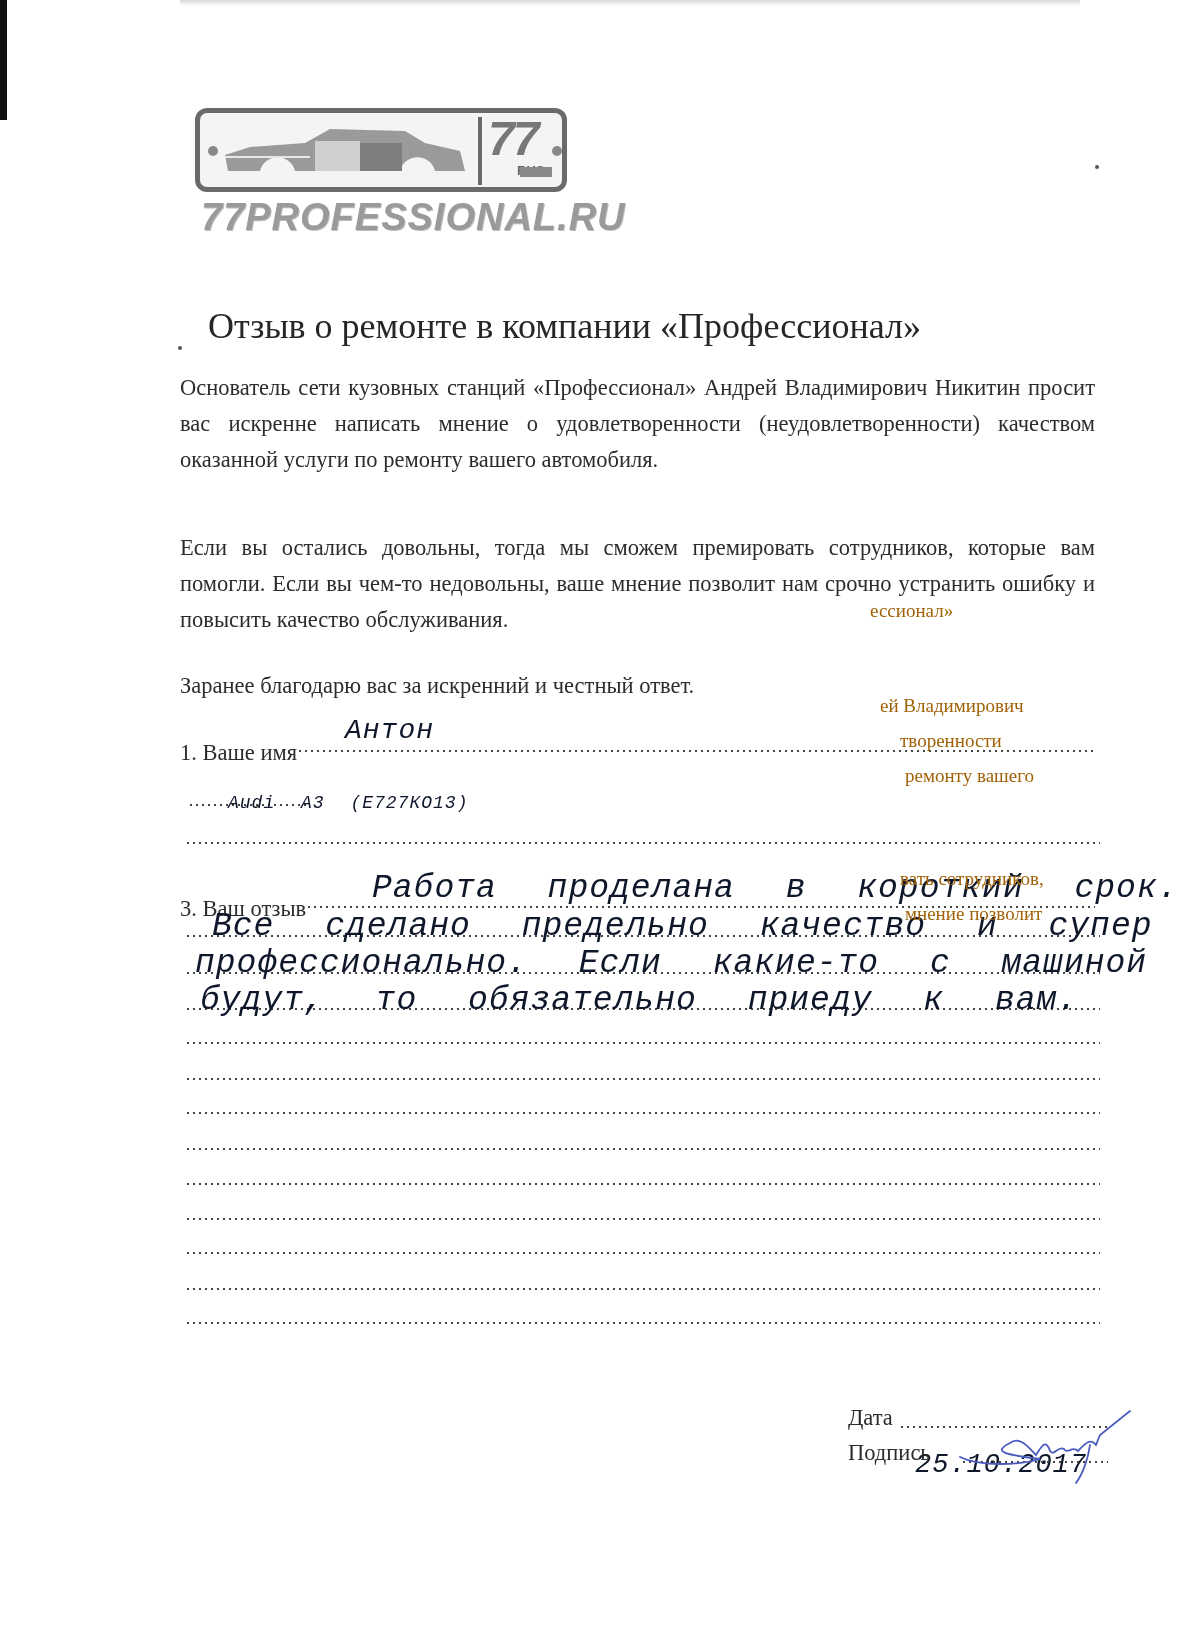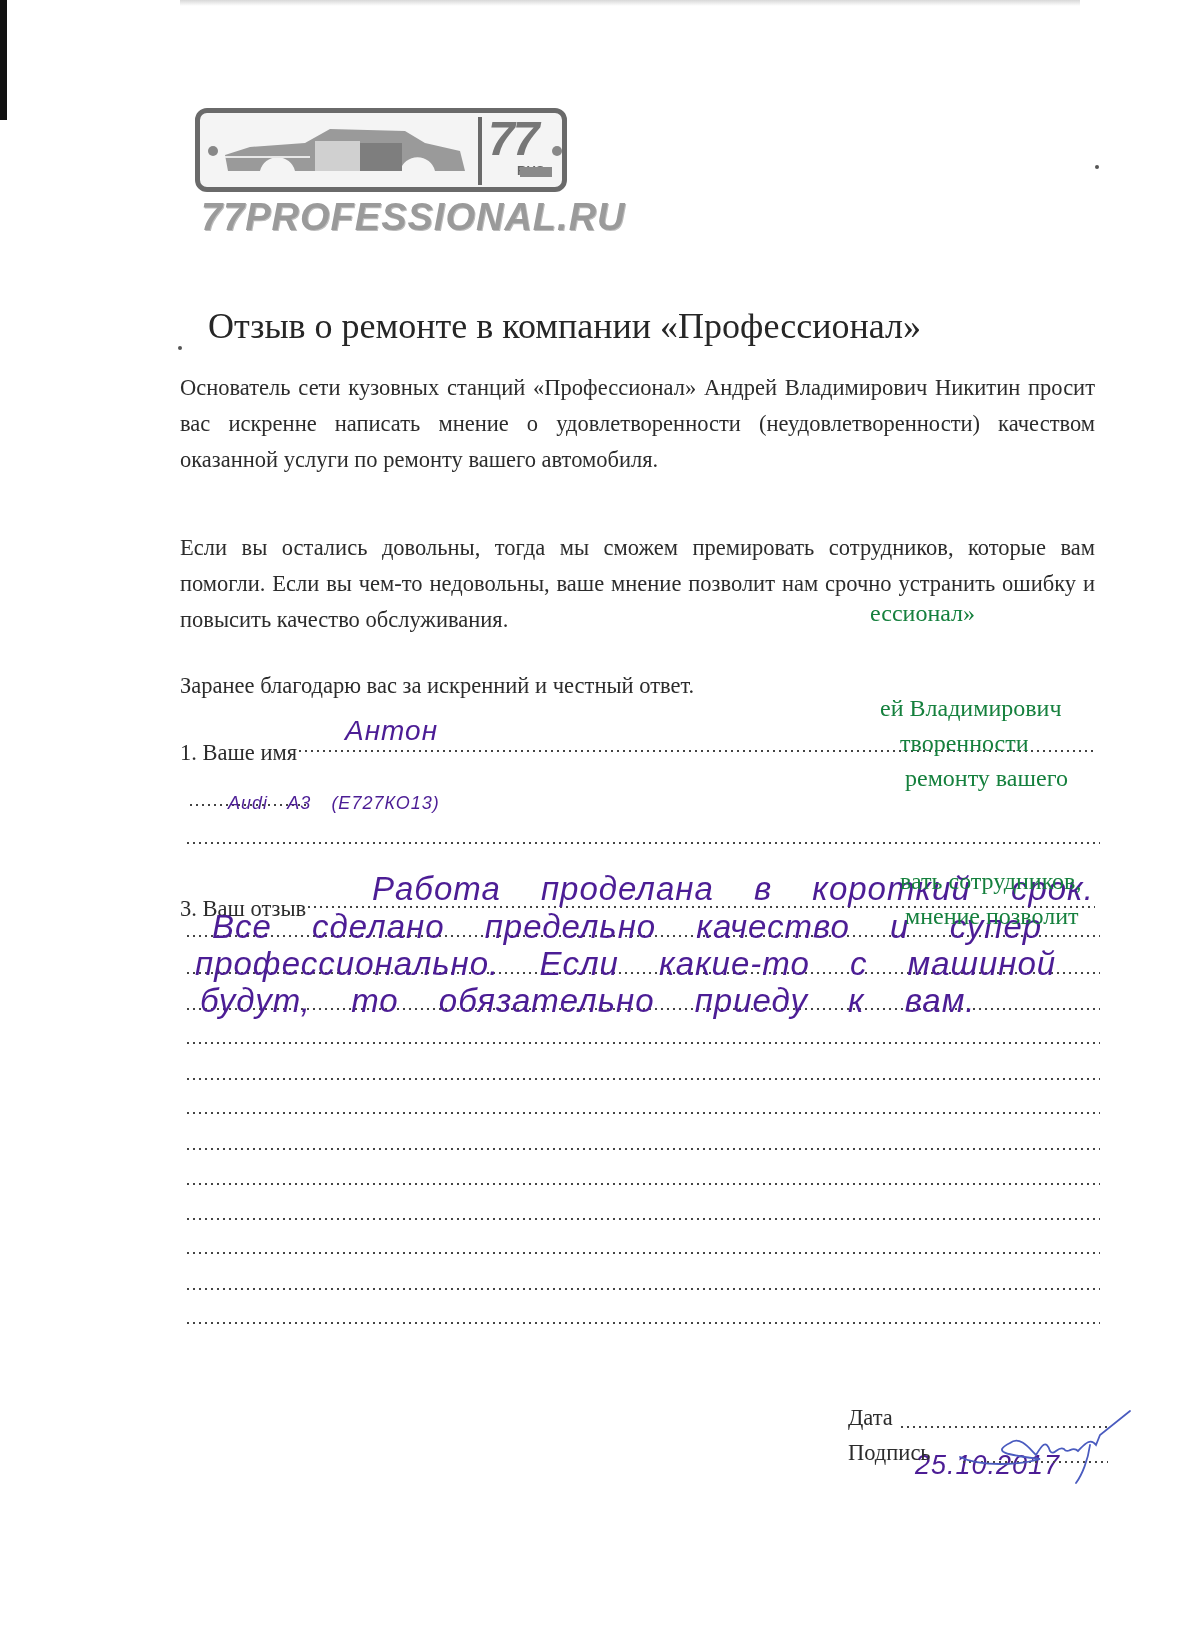--- a/index.html
+++ b/index.html
@@ -4,21 +4,21 @@
   <style>
     html, body { margin: 0; padding: 0; }
     body {
       width: 1200px; height: 1650px; position: relative; overflow: hidden;
       background: #ffffff;
       font-family: "Liberation Serif", "DejaVu Serif", serif;
       color: #2a2a2a;
     }
     .scan-edge-left { position: absolute; left: 0; top: 0; width: 7px; height: 120px; background: #111; }
     .scan-edge-top { position: absolute; left: 180px; top: 0; width: 900px; height: 6px; background: linear-gradient(#d8d8d8, #ffffff); }
-    .bleed { position: absolute; color: #15803d; font-size: 24px; white-space: nowrap; }
+    .bleed { position: absolute; color: #a16207; font-size: 19px; white-space: nowrap; }
 
     
     .logo { position: absolute; left: 195px; top: 108px; width: 380px; height: 135px; }
     .plate {
       position: absolute; left: 0; top: 0; width: 372px; height: 84px;
       border: 5px solid #6a6a6a; border-radius: 12px; box-sizing: border-box; background: #f4f4f4;
     }
     .plate-divider { position: absolute; left: 278px; top: 4px; width: 4px; height: 68px; background: #6a6a6a; }
     .plate-car { position: absolute; left: 20px; top: 12px; width: 250px; height: 60px; }
     .plate-region { position: absolute; left: 288px; top: -2px; font-family: "Liberation Sans", sans-serif; font-weight: bold; font-size: 48px; color: #777; letter-spacing: -2px; font-style: italic; }
@@ -46,22 +46,22 @@
     .dots::after {
       content: ""; position: absolute; left: 0; right: 0; bottom: 8px; height: 2px;
       background-image: radial-gradient(circle, #444 0.9px, transparent 1.2px);
       background-size: 6px 2px; background-repeat: repeat-x;
     }
     .blank-line { position: absolute; left: 185px; width: 915px; height: 2px;
       background-image: radial-gradient(circle, #444 0.9px, transparent 1.2px);
       background-size: 6px 2px; background-repeat: repeat-x; }
 
     .hand {
-      position: absolute; font-family: Liberation Sans, sans-serif; font-style: italic;
-      color: #4c1d95; white-space: nowrap; letter-spacing: 1px; text-align: right;
+      position: absolute; font-family: Liberation Mono, monospace; font-style: italic;
+      color: #0f172a; white-space: nowrap; letter-spacing: 1px; text-align: right;
     }
     .hand-name { left: 345px; top: 715px; font-size: 28px; }
     .hand-car { left: 228px; top: 793px; font-size: 18px; word-spacing: 14px; }
     .hand-review { font-size: 33px; word-spacing: 30px; }
     .hand-r1 { left: 372px; top: 870px; }
     .hand-r2 { left: 212px; top: 908px; }
     .hand-r3 { left: 195px; top: 945px; }
     .hand-r4 { left: 200px; top: 982px; }
 
     .date-row { position: absolute; left: 848px; top: 1400px; width: 260px; height: 36px; font-size: 22.5px; line-height: 36px; display: flex; }

